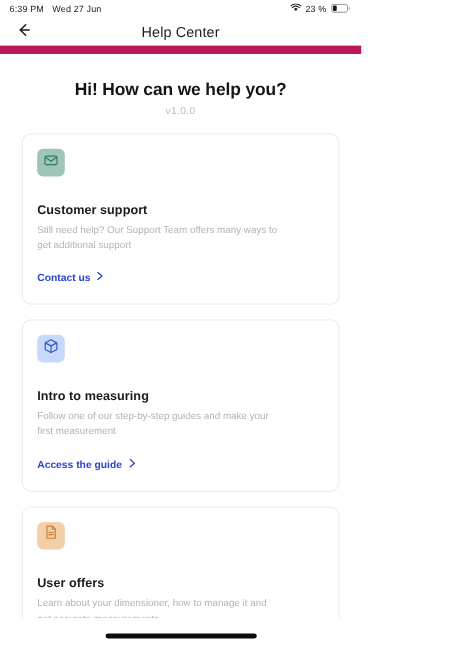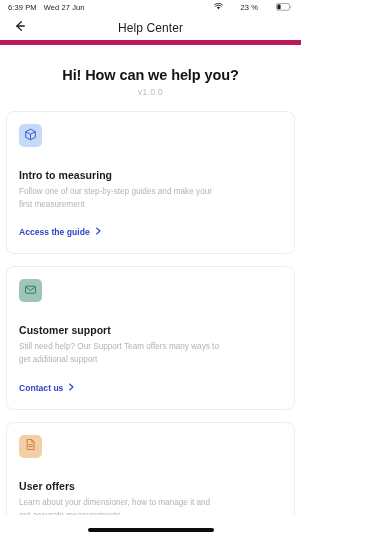--- a/index.html
+++ b/index.html
@@ -27,34 +27,34 @@
     flex: 0 0 15px;
     display: flex;
     align-items: center;
     justify-content: space-between;
     padding: 0 9px 0 8px;
     font-size: 7.5px;
     color: #1c1c1e;
     letter-spacing: 0.1px;
   }
   .status-left { display: flex; align-items: center; gap: 7px; }
-  .status-right { display: flex; align-items: center; gap: 18px; }
+  .status-right { display: flex; align-items: center; gap: 4px; }
 
   .wifi-icon { display: block; }
   .battery-pct { font-size: 7.5px; color: #1c1c1e; }
   .battery-icon { display: block; }
 
   
   .nav-bar {
     position: relative;
     height: 30px;
     flex: 0 0 30px;
     display: flex;
     align-items: center;
-    border-bottom: 5px solid #be185d;
+    border-bottom: 7px solid #be185d;
     justify-content: flex-end;
   }
   .back-button {
     position: absolute;
     left: 8px;
     top: 50%;
     transform: translateY(-50%);
     width: 24px;
     height: 24px;
     display: flex;
@@ -69,21 +69,21 @@
     text-align: center;
     font-size: 12px;
     color: #1c1c1e;
     font-weight: 400;
     letter-spacing: 0.1px;
   }
 
   
   .content {
     flex: 1 1 auto;
-    padding: 0 6px;
+    padding: 0 18px;
     overflow: hidden;
   }
 
   .headline-wrap {
     text-align: center;
     padding-top: 22px;
     padding-bottom: 14px;
   }
   .headline {
     font-size: 14.5px;
@@ -202,20 +202,41 @@
   </div>
 
   <div class="content">
 
     <div class="headline-wrap">
       <div class="headline">Hi! How can we help you?</div>
       <div class="version">v1.0.0</div>
     </div>
 
     <div class="card">
+      <div class="tile green">
+        <span>
+          <svg width="13" height="13" viewBox="0 0 14 14">
+            <rect x="1.6" y="3.4" width="10.8" height="7.6" rx="1.3" fill="none" stroke="#2f7a66" stroke-width="1.05"></rect>
+            <path d="M2.2 4.5 L7 8 L11.8 4.5" fill="none" stroke="#2f7a66" stroke-width="1.05" stroke-linecap="round" stroke-linejoin="round"></path>
+          </svg>
+        </span>
+      </div>
+      <div class="card-title">Customer support</div>
+      <div class="card-desc">Still need help? Our Support Team offers many ways to get additional support</div>
+      <a class="card-link">
+        <span>Contact us</span>
+        <span class="chev">
+          <svg width="7" height="8" viewBox="0 0 7 8">
+            <path d="M1.6 1 L5 4 L1.6 7" stroke="#2b44c9" stroke-width="1.1" fill="none" stroke-linecap="round" stroke-linejoin="round"></path>
+          </svg>
+        </span>
+      </a>
+    </div>
+
+    <div class="card">
       <div class="tile blue">
         <span>
           <svg width="13" height="13" viewBox="0 0 14 14">
             <path d="M7 1.3 L12.2 4 v6 L7 12.7 L1.8 10 V4 Z" fill="none" stroke="#3457c8" stroke-width="1.05" stroke-linejoin="round"></path>
             <path d="M1.8 4 L7 6.7 L12.2 4" fill="none" stroke="#3457c8" stroke-width="1.05" stroke-linejoin="round"></path>
             <path d="M7 6.7 V12.7" fill="none" stroke="#3457c8" stroke-width="1.05"></path>
           </svg>
         </span>
       </div>
       <div class="card-title">Intro to measuring</div>
@@ -224,41 +245,20 @@
         <span>Access the guide</span>
         <span class="chev">
           <svg width="7" height="8" viewBox="0 0 7 8">
             <path d="M1.6 1 L5 4 L1.6 7" stroke="#2b44c9" stroke-width="1.1" fill="none" stroke-linecap="round" stroke-linejoin="round"></path>
           </svg>
         </span>
       </a>
     </div>
 
     <div class="card">
-      <div class="tile green">
-        <span>
-          <svg width="13" height="13" viewBox="0 0 14 14">
-            <rect x="1.6" y="3.4" width="10.8" height="7.6" rx="1.3" fill="none" stroke="#2f7a66" stroke-width="1.05"></rect>
-            <path d="M2.2 4.5 L7 8 L11.8 4.5" fill="none" stroke="#2f7a66" stroke-width="1.05" stroke-linecap="round" stroke-linejoin="round"></path>
-          </svg>
-        </span>
-      </div>
-      <div class="card-title">Customer support</div>
-      <div class="card-desc">Still need help? Our Support Team offers many ways to get additional support</div>
-      <a class="card-link">
-        <span>Contact us</span>
-        <span class="chev">
-          <svg width="7" height="8" viewBox="0 0 7 8">
-            <path d="M1.6 1 L5 4 L1.6 7" stroke="#2b44c9" stroke-width="1.1" fill="none" stroke-linecap="round" stroke-linejoin="round"></path>
-          </svg>
-        </span>
-      </a>
-    </div>
-
-    <div class="card">
       <div class="tile peach">
         <span>
           <svg width="13" height="13" viewBox="0 0 14 14">
             <path d="M3.4 1.6 H8.3 L10.9 4.2 V12.4 H3.4 Z" fill="none" stroke="#c8803a" stroke-width="1.05" stroke-linejoin="round"></path>
             <path d="M8.3 1.6 V4.2 H10.9" fill="none" stroke="#c8803a" stroke-width="1.05" stroke-linejoin="round"></path>
             <path d="M5.1 7.2 H9.2 M5.1 9.2 H9.2" stroke="#c8803a" stroke-width="0.95" stroke-linecap="round"></path>
           </svg>
         </span>
       </div>
       <div class="card-title">User offers</div>

